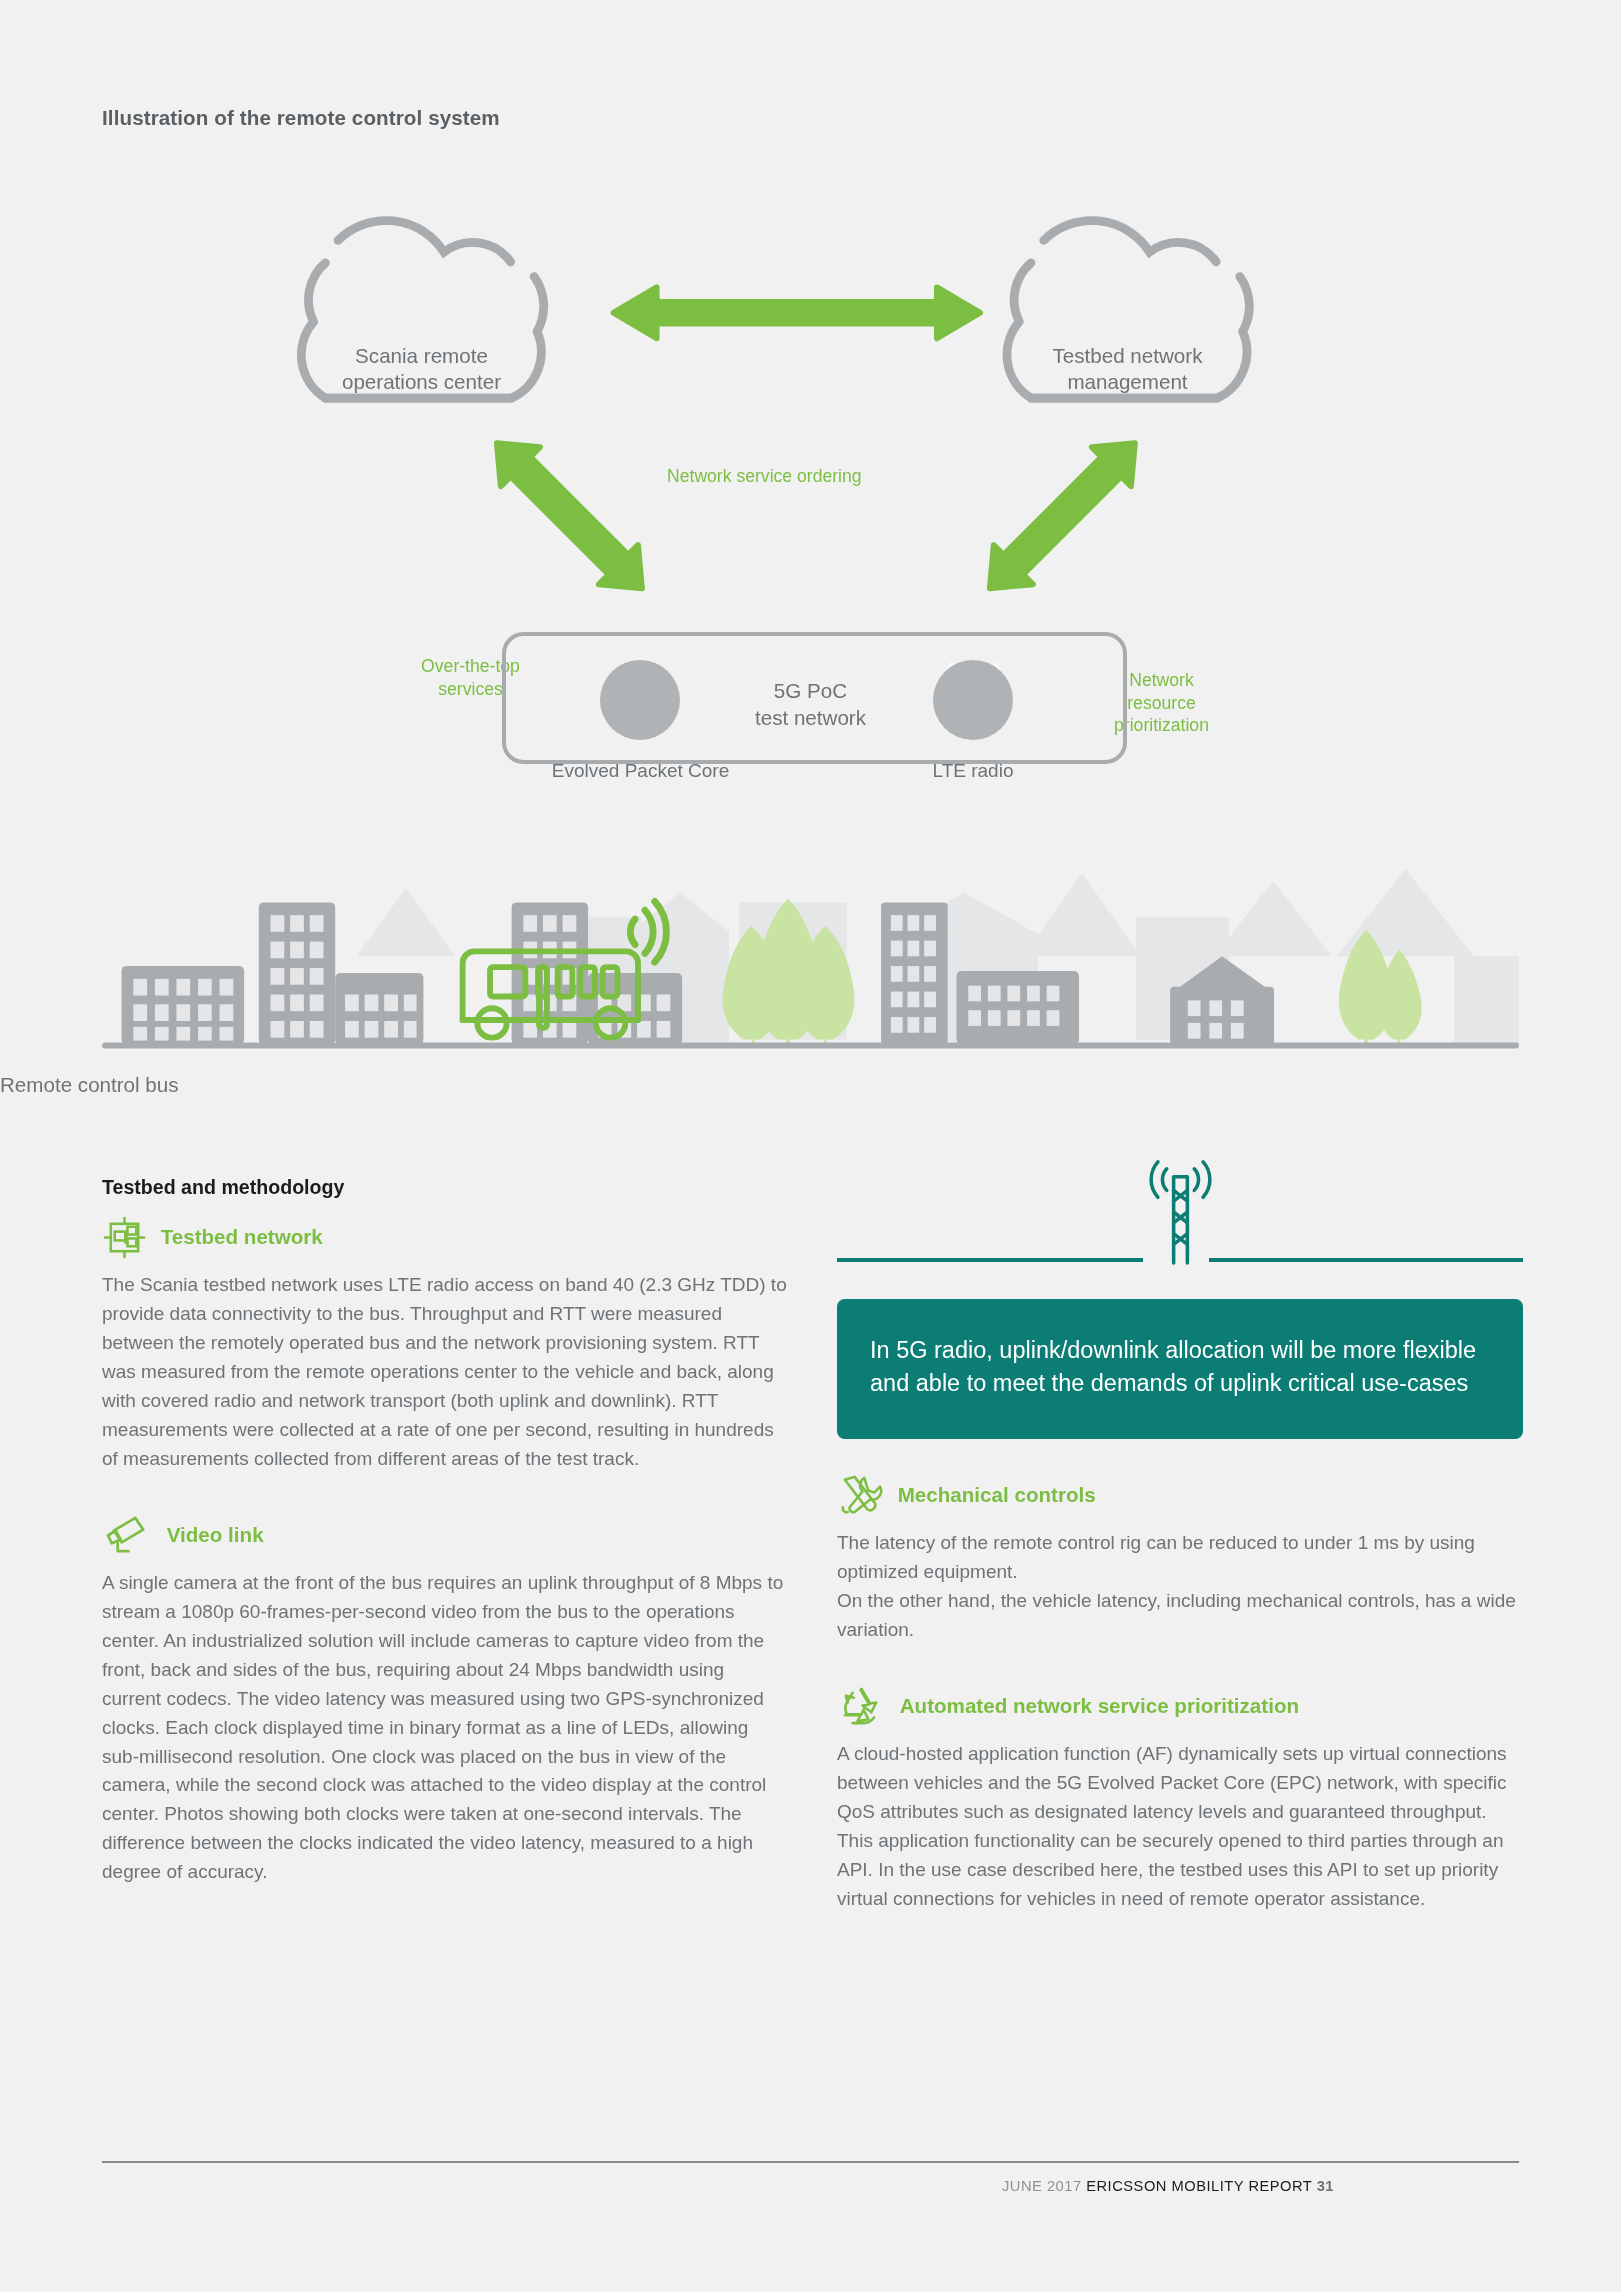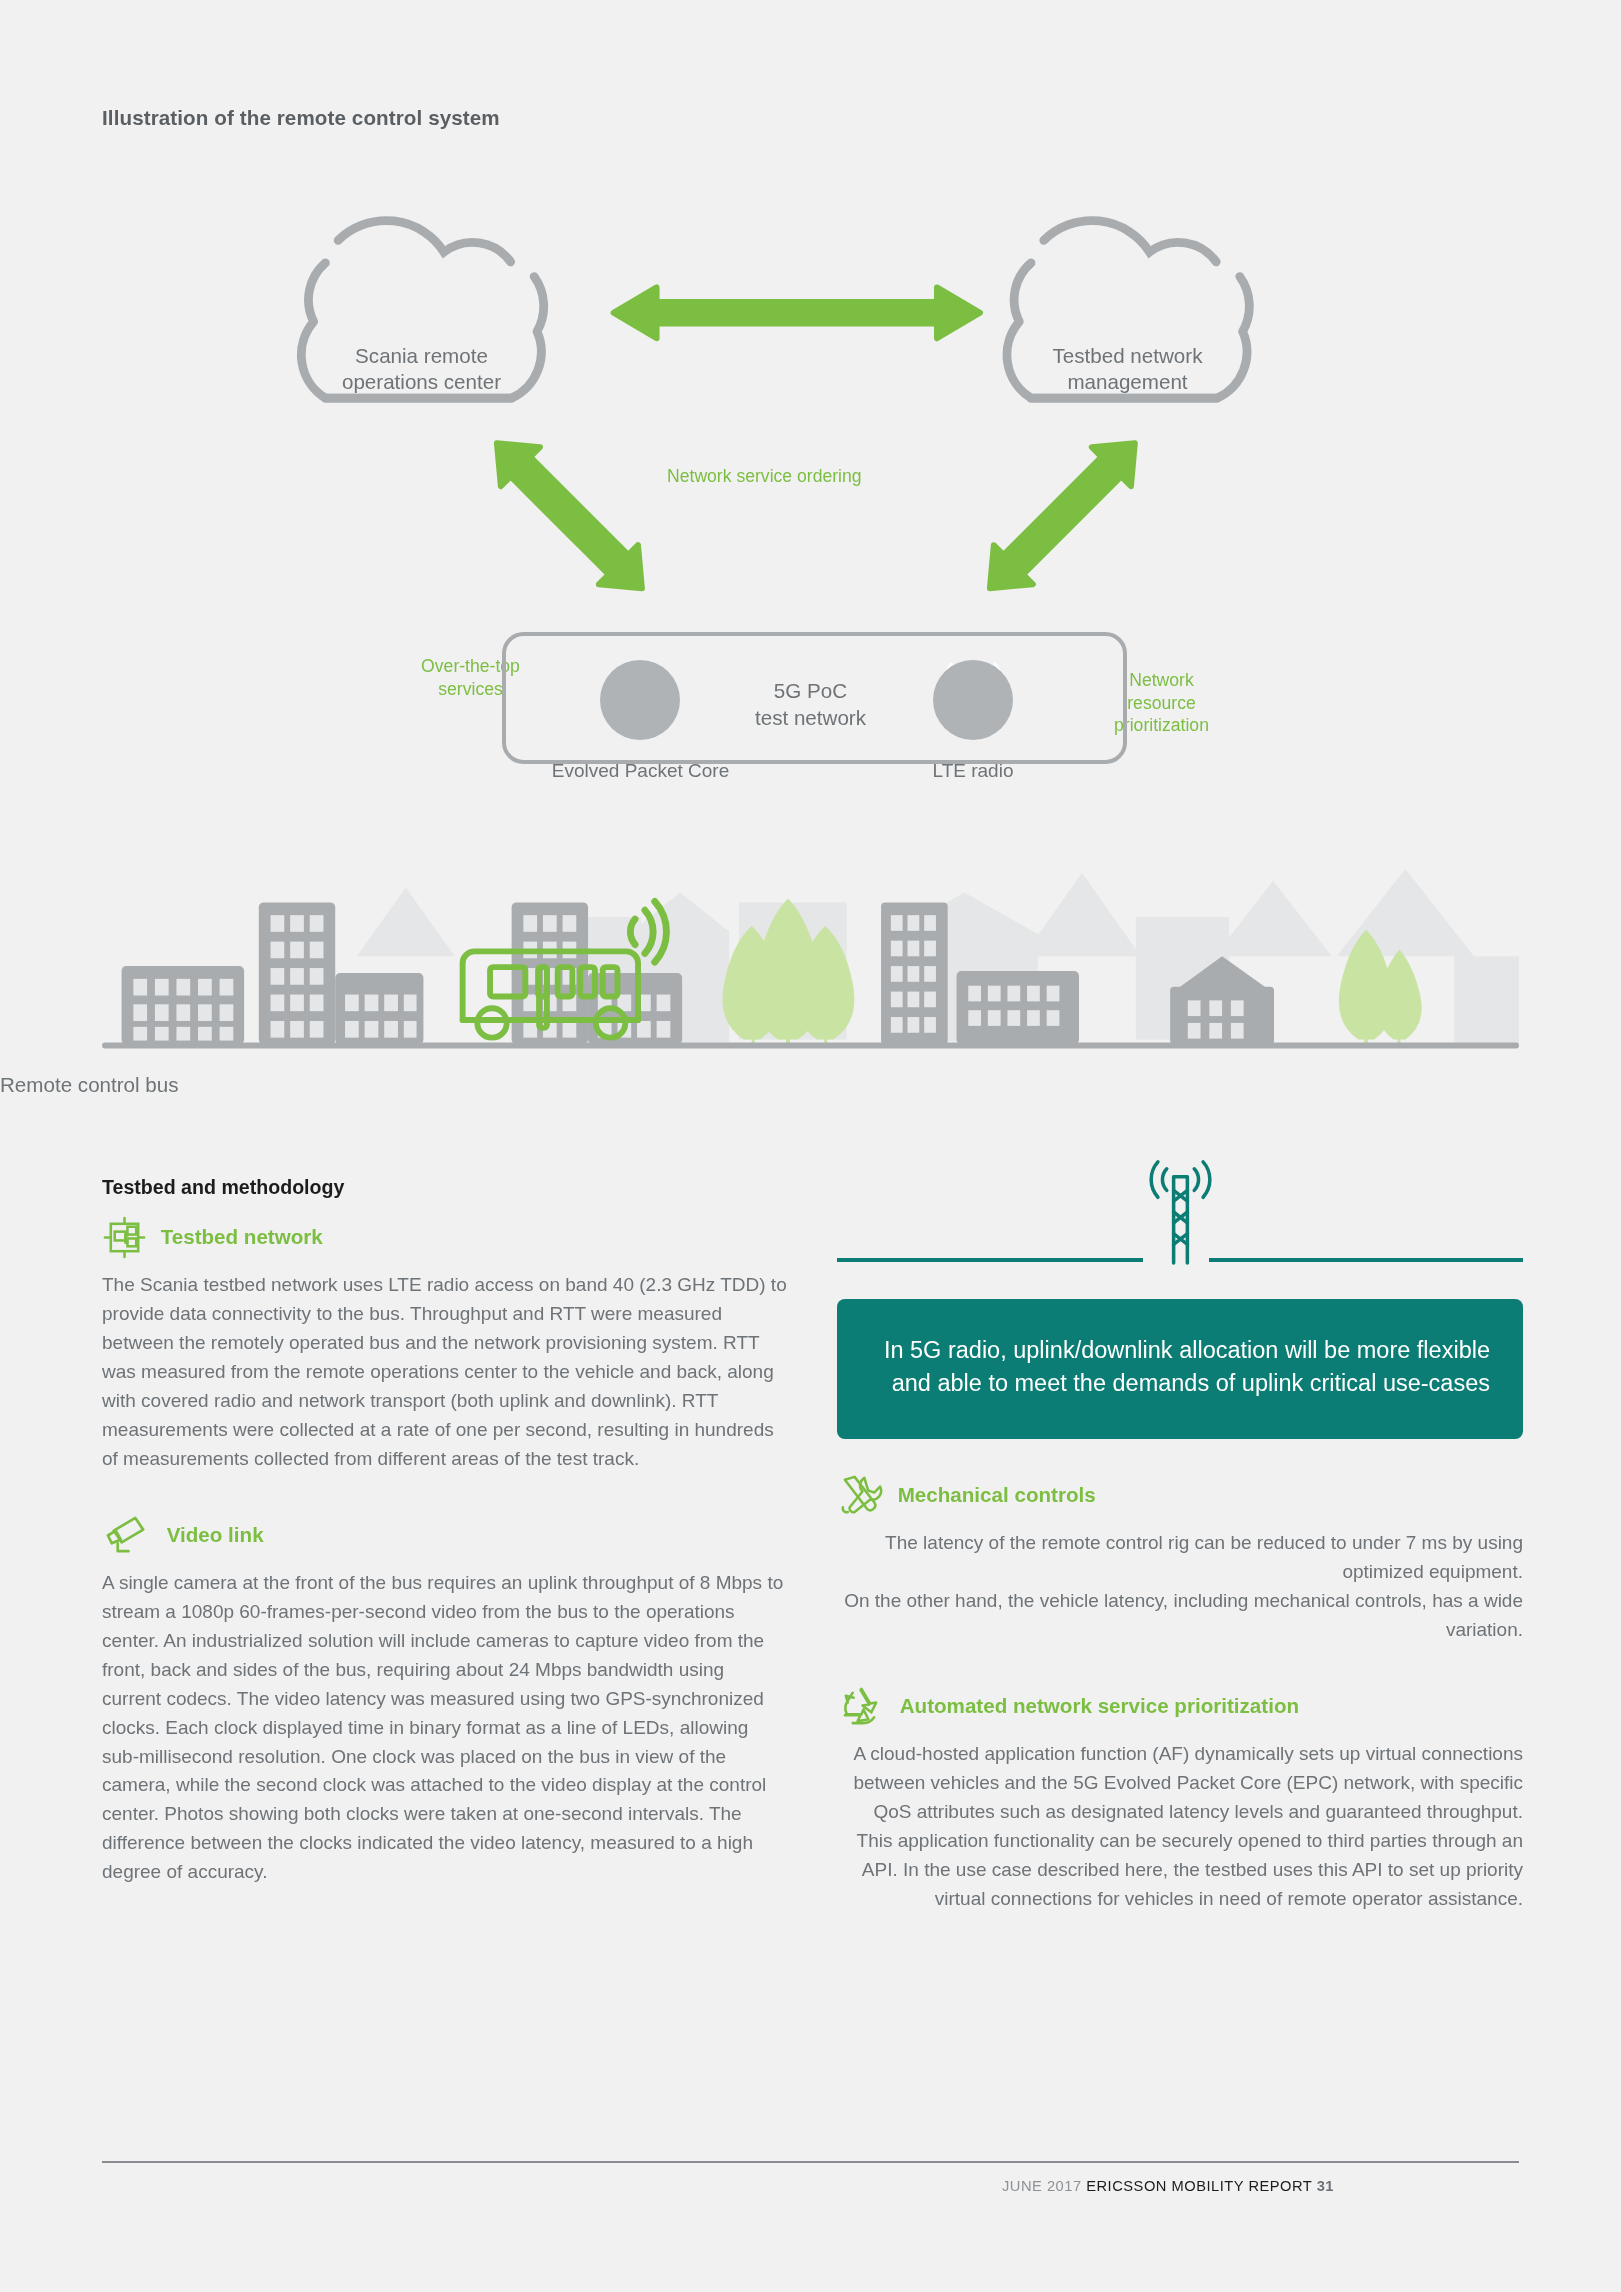--- a/index.html
+++ b/index.html
@@ -52,21 +52,21 @@
 
   
   .city { position: absolute; left: 102px; top: 863px; width: 1417px; height: 216px; }
   .city-caption {
     position: absolute; left: 0; right: 0; top: 1073px;
     font-size: 20.6px; color: #6e7377;
   }
 
   
   .col-left  { position: absolute; left: 102px; top: 1176px; width: 686px; }
-  .col-right { position: absolute; left: 837px; top: 1157px; width: 686px; text-align: right; }
+  .col-right { position: absolute; left: 837px; top: 1157px; width: 686px; }
 
   .sec-title {
     font-size: 19.6px; font-weight: 700; color: #1c1c1c; margin-bottom: 15.7px;
   }
   .icon-head { display: flex; align-items: center; gap: 13.7px; margin-bottom: 11.8px; }
   .icon-head .ih-label { font-size: 20.6px; font-weight: 700; color: #7CBE42; }
   .ih-ico { flex: 0 0 auto; display: block; }
 
   p.body {
     font-size: 19px; line-height: 1.52; color: #6e7377; margin-bottom: 5.9px;
@@ -415,21 +415,21 @@
     <div class="icon-head">
       <svg class="ih-ico" width="47" height="45" viewBox="0 0 48 46">
         <g fill="none" stroke="#7CBE42" stroke-width="2.6" stroke-linejoin="round" stroke-linecap="round">
           <path d="M28 6 a9 9 0 0 0 -2 14 L13 36 a4 4 0 0 0 5 5 L34 28 a9 9 0 0 0 10 -13 l-6 6 l-6 -2 l-2 -6 z"></path>
           <path d="M8 8 l10 -3 l20 26 a5 5 0 0 1 -7 7 z"></path>
           <path d="M6 36 a4 4 0 0 0 5 5"></path>
         </g>
       </svg>
       <span class="ih-label">Mechanical controls</span>
     </div>
-    <p class="body" style="white-space:pre-line;">The latency of the remote control rig can be reduced to under 7 ms by using optimized equipment.
+    <p class="body" style="white-space:pre-line;">The latency of the remote control rig can be reduced to under 1 ms by using optimized equipment.
 On the other hand, the vehicle latency, including mechanical controls, has a wide variation.</p>
 
     <div class="gap"></div>
 
     <div class="icon-head">
       <svg class="ih-ico" width="49" height="45" viewBox="0 0 50 46">
         <g fill="none" stroke="#7CBE42" stroke-width="2.6" stroke-linejoin="round" stroke-linecap="round">
           <path d="M24 7 l9 15 l-7 1 l9 7 l5 -10 l-6 1 l-9 -15 z"></path>
           <path d="M8 33 l16 0 l-3 6 l11 -2 l-5 -10 l-2 5 l-16 0 z"></path>
           <path d="M38 35 a14 14 0 0 1 -12 6 h-10"></path>

